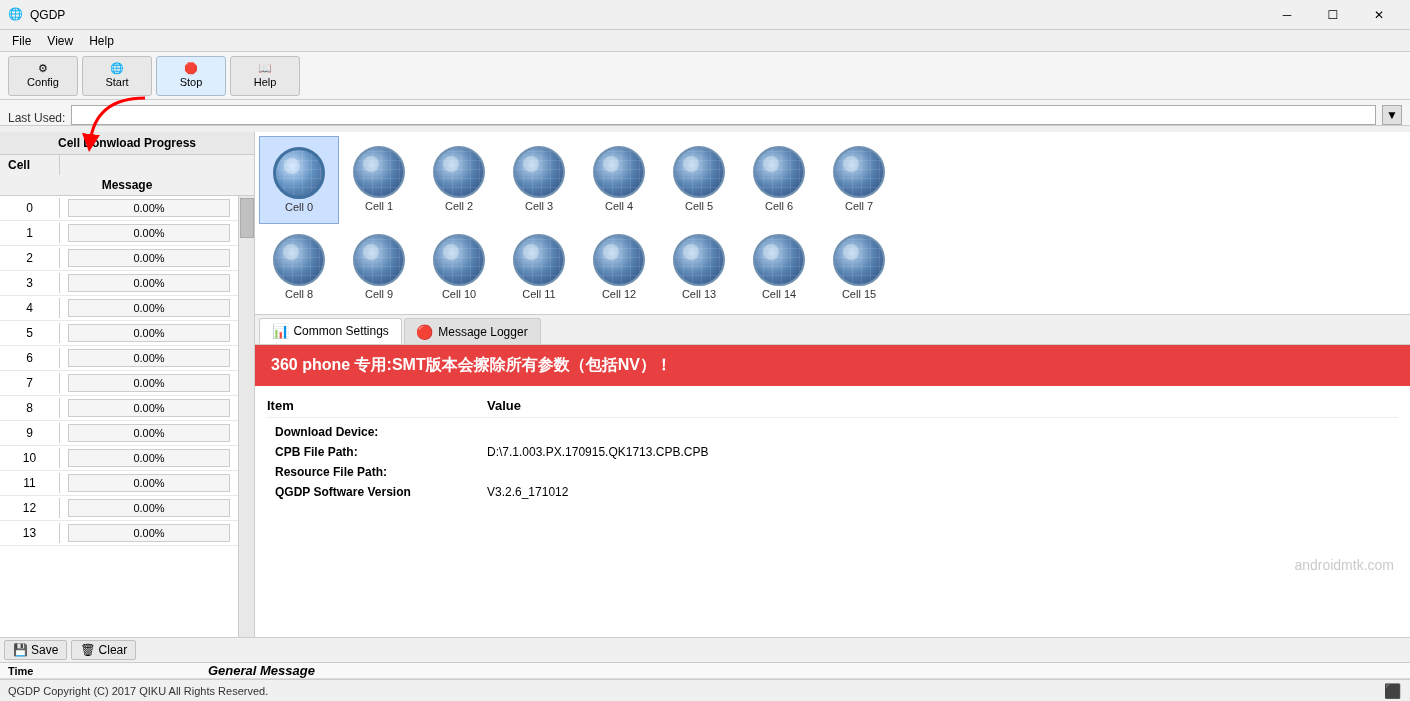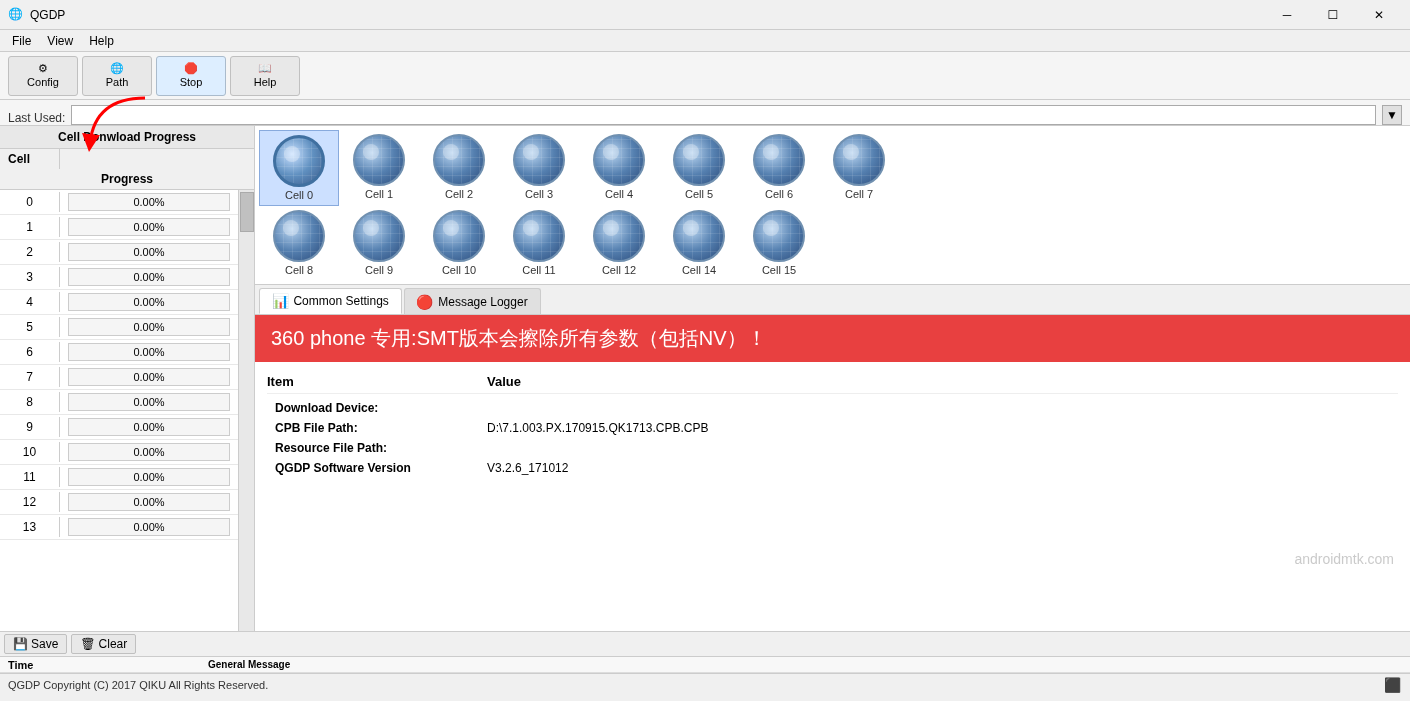--- a/index.html
+++ b/index.html
@@ -91,20 +91,21 @@
       background: #e0e0e0;
       border: 1px solid #aaa;
       display: flex; align-items: center; justify-content: center;
       cursor: pointer;
     }
 
     
     .main-layout {
       display: flex;
       height: calc(701px - 30px - 22px - 48px - 26px - 28px - 42px);
+      margin-top: 6px;
     }
 
     
     .left-panel {
       width: 255px;
       background: white;
       border-right: 1px solid #ccc;
       display: flex;
       flex-direction: column;
     }
@@ -172,21 +173,21 @@
       padding: 4px;
     }
     .cell-grid-row {
       display: flex;
       gap: 0;
     }
     .cell-item {
       display: flex;
       flex-direction: column;
       align-items: center;
-      padding: 4px 10px;
+      padding: 10px 10px;
       cursor: pointer;
       min-width: 80px;
     }
     .cell-item.selected { background: #cce0ff; border: 1px solid #88aadd; }
     .cell-globe {
       width: 52px; height: 52px;
       background: radial-gradient(circle at 35% 35%, #b8d4f0, #5580b0 50%, #2a4a7a);
       border-radius: 50%;
       border: 2px solid #7090b0;
       position: relative;
@@ -250,22 +251,22 @@
       flex: 1;
       background: white;
       overflow-y: auto;
       padding: 0;
     }
 
     
     .warning-banner {
       background: #e84040;
       color: white;
-      font-size: 20px;
-      font-weight: normal;
+      font-size: 16px;
+      font-weight: bold;
       padding: 10px 16px;
       margin: 0;
     }
 
     
     .settings-table {
       width: 100%;
       padding: 8px 12px;
     }
     .settings-table-header {
@@ -328,21 +329,21 @@
     }
     .log-columns {
       display: flex;
       height: 18px;
       padding: 0 8px;
       align-items: center;
       background: #f8f8f8;
       border-bottom: 1px solid #ddd;
     }
     .log-col-time { width: 200px; font-weight: bold; font-size: 11px; }
-    .log-col-msg { flex: 1; font-weight: bold; font-size: 10px; }
+    .log-col-msg { flex: 1; font-weight: bold; font-size: 13px; font-style: italic; }
 
     
     .status-bar {
       height: 22px;
       background: #f0f0f0;
       border-top: 1px solid #ccc;
       display: flex;
       align-items: center;
       padding: 0 8px;
       font-size: 11px;
@@ -387,21 +388,21 @@
     <div class="menu-item">Help</div>
   </div>
 
   <div class="toolbar">
     <button class="toolbar-btn">
       <span class="toolbar-icon">⚙</span>
       <span>Config</span>
     </button>
     <button class="toolbar-btn">
       <span class="toolbar-icon">🌐</span>
-      <span>Path</span>
+      <span>Start</span>
     </button>
     <button class="toolbar-btn active">
       <span class="toolbar-icon">🛑</span>
       <span>Stop</span>
     </button>
     <button class="toolbar-btn">
       <span class="toolbar-icon">📖</span>
       <span>Help</span>
     </button>
   </div>
@@ -411,21 +412,21 @@
     <input class="last-used-combo" type="text" value="" style="">
     <div class="last-used-dropdown">▼</div>
   </div>
 
   <div class="main-layout">
 
     <div class="left-panel">
       <div class="left-panel-header">Cell Donwload Progress</div>
       <div style="display:flex; background:#f0f0f0; border-bottom:1px solid #ccc;flex-direction:column;">
         <div style="width:60px; padding:3px 8px; font-weight:bold; font-size:12px; border-right:1px solid #ccc;">Cell</div>
-        <div style="flex:1; padding:3px 8px; font-weight:bold; font-size:12px; text-align:center;">Progress</div>
+        <div style="flex:1; padding:3px 8px; font-weight:bold; font-size:12px; text-align:center;">Message</div>
         <div style="width:16px;"></div>
       </div>
       <div style="display:flex; flex:1; overflow:hidden;">
         <div class="cell-list" style="flex:1; overflow-y:scroll;">
 
         <div class="cell-row">
       <div class="col-cell">0</div>
       <div class="col-progress">
         <div class="progress-box">0.00%</div>
       </div>
@@ -565,20 +566,24 @@
               <div class="cell-globe"></div>
               <div class="cell-label">Cell 10</div>
             </div>
             <div class="cell-item">
               <div class="cell-globe"></div>
               <div class="cell-label">Cell 11</div>
             </div>
             <div class="cell-item">
               <div class="cell-globe"></div>
               <div class="cell-label">Cell 12</div>
+            </div>
+            <div class="cell-item">
+              <div class="cell-globe"></div>
+              <div class="cell-label">Cell 13</div>
             </div>
             <div class="cell-item">
               <div class="cell-globe"></div>
               <div class="cell-label">Cell 14</div>
             </div>
             <div class="cell-item">
               <div class="cell-globe"></div>
               <div class="cell-label">Cell 15</div>
             </div>
           </div>

